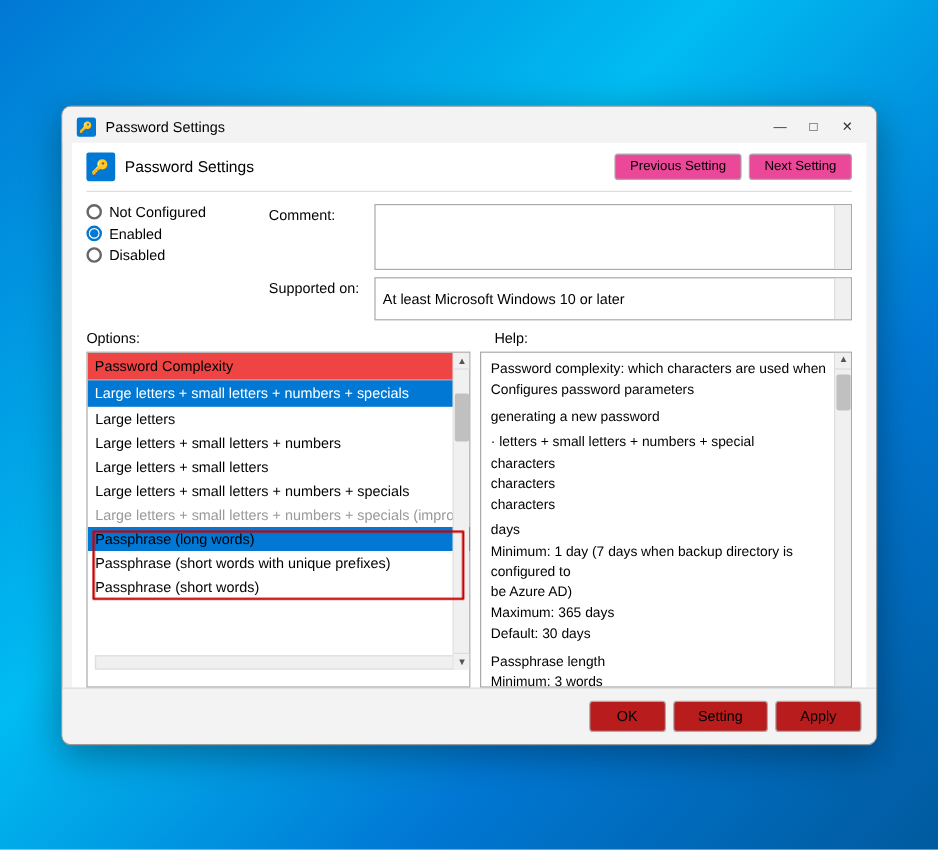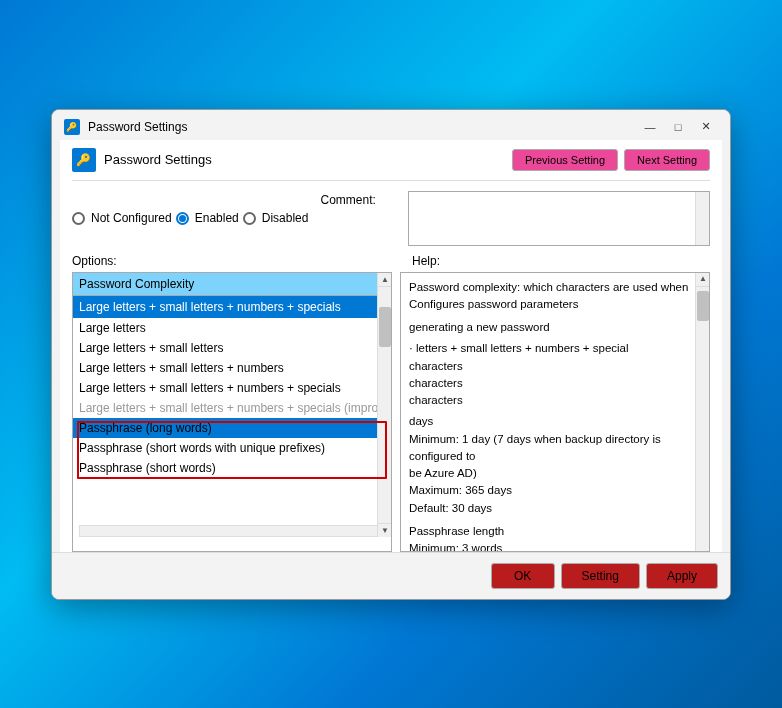--- a/index.html
+++ b/index.html
@@ -91,21 +91,21 @@
       font-size: 11px;
       border-radius: 3px;
     }
     .settings-body {
       display: flex;
       gap: 12px;
       padding: 10px 0 8px 0;
     }
     .left-panel {
       display: flex;
-      flex-direction: row;
+      flex-direction: column;
       gap: 4px;
       min-width: 140px;
     }
     .radio-row {
       display: flex; align-items: center; gap: 6px;
     }
     .radio-input {
       width: 13px; height: 13px;
       border: 2px solid #666;
       border-radius: 50%;
@@ -205,21 +205,21 @@
       flex: 1;
       border: 1px solid #aaa;
       background: white;
       overflow: hidden;
       padding: 6px 8px;
       font-size: 11.5px;
       line-height: 1.5;
       position: relative;
     }
     .dropdown-header {
-      background: #7dd3fc;
+      background: #ef4444;
       border-bottom: 1px solid #aaa;
       padding: 4px 6px;
       font-size: 12px;
       display: flex;
       align-items: center;
       justify-content: space-between;
     }
     .dropdown-selected {
       background: #0078d4;
       color: white;
@@ -347,20 +347,27 @@
         </div>
       </div>
 
       <div class="right-panel">
         <div class="comment-section">
           <span class="field-label">Comment:</span>
           <div class="comment-box">
             <div class="comment-scrollbar"></div>
           </div>
         </div>
+        <div class="supported-section">
+          <span class="field-label">Supported on:</span>
+          <div class="supported-box">
+            <span style="flex:1;font-size:12px;">At least Microsoft Windows 10 or later</span>
+            <div class="supported-scrollbar"></div>
+          </div>
+        </div>
       </div>
     </div>
 
     <div class="options-help-labels">
       <span class="options-label">Options:</span>
       <span class="help-label">Help:</span>
     </div>
 
     <div class="main-panels">
 
@@ -368,22 +375,22 @@
 
         <div class="dropdown-header">
           <span>Password Complexity</span>
           <span style="font-size:9px;">▼</span>
         </div>
 
         <div class="dropdown-selected">Large letters + small letters + numbers + specials</div>
 
         <div class="dropdown-list">
           <div class="dropdown-item">Large letters</div>
+          <div class="dropdown-item">Large letters + small letters + numbers</div>
           <div class="dropdown-item">Large letters + small letters</div>
-          <div class="dropdown-item">Large letters + small letters + numbers</div>
           <div class="dropdown-item">Large letters + small letters + numbers + specials</div>
           <div class="dropdown-item" style="color:#999;">Large letters + small letters + numbers + specials (improved readability)</div>
           <div class="dropdown-item active">Passphrase (long words)</div>
           <div class="dropdown-item">Passphrase (short words with unique prefixes)</div>
           <div class="dropdown-item">Passphrase (short words)</div>
         </div>
 
         <div class="red-border-box"></div>
 
         <div class="options-scrollbar"></div>

